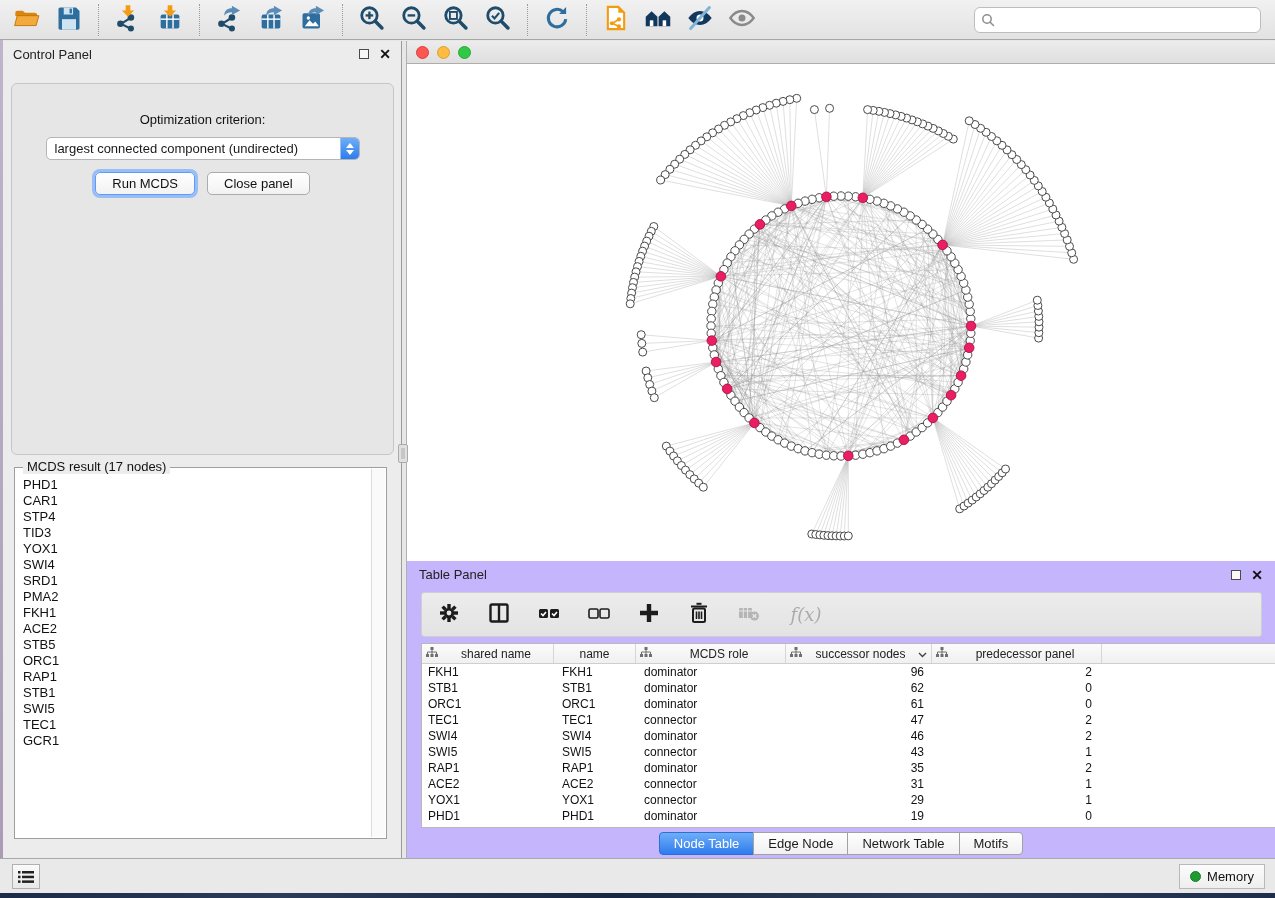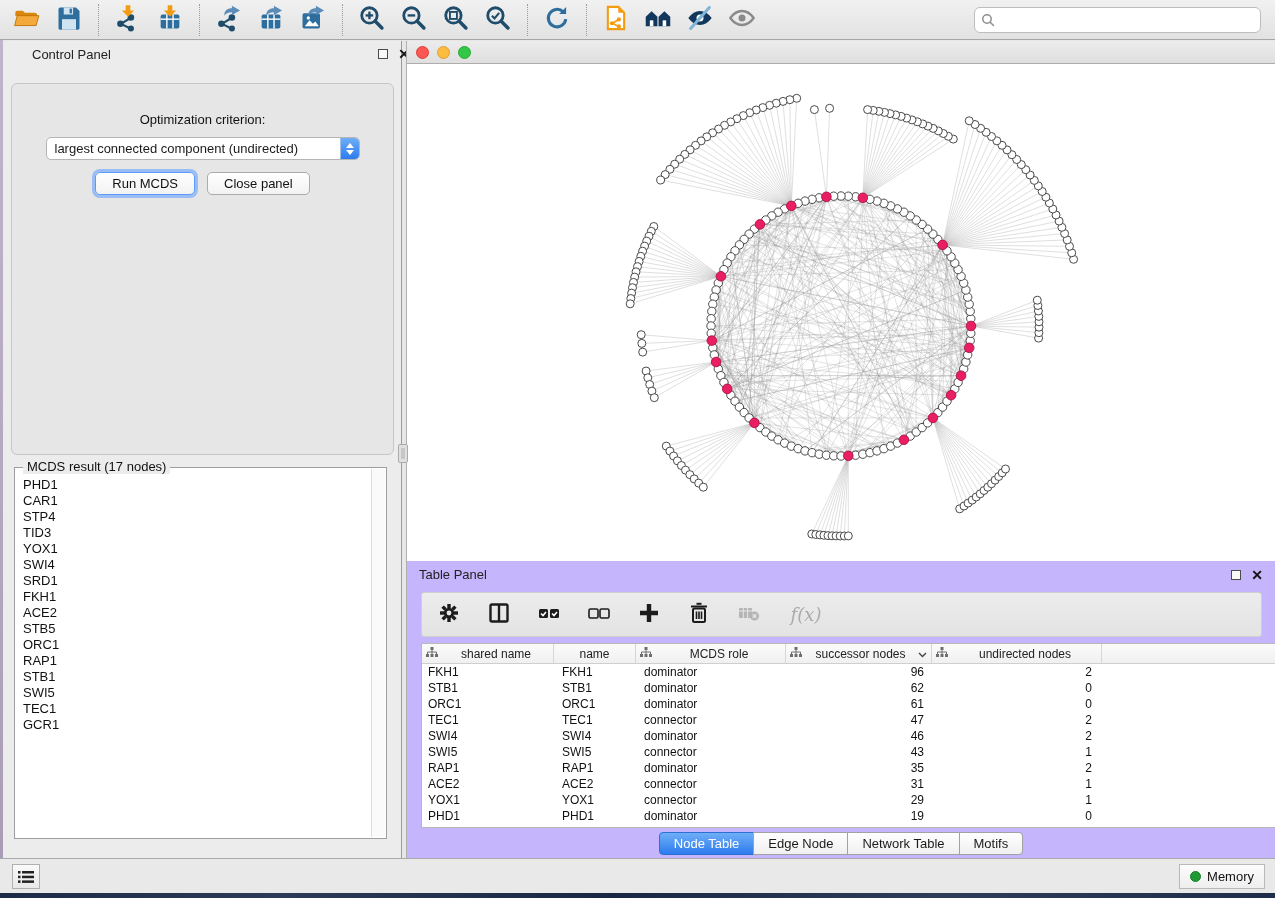--- a/index.html
+++ b/index.html
@@ -25,21 +25,21 @@
   
   .left-strip { position: absolute; left: 0; top: 40px; width: 3px; height: 853px;
                 background: linear-gradient(#C0B4CB, #A99BB5); }
   .desktop-strip { position: absolute; left: 0; top: 893px; width: 1275px; height: 5px;
                    background: linear-gradient(90deg,#1C2B47,#2B3B58 22%,#1A2742 48%,#2E3E5A 74%,#1E2D49); }
 
   
   .control-panel { position: absolute; left: 3px; top: 41px; width: 399px; height: 817px;
                    background: #ECECEC; border-right: 1px solid #9B9B9B; }
   .cp-header { position: absolute; left: 0; top: 0; width: 100%; height: 26px;
-               display: flex; align-items: center; padding: 0 10px; margin-left: 19px; }
+               display: flex; align-items: center; padding: 0 10px; }
   .cp-title { font-size: 13px; color: #222; }
   .hdr-icons { margin-left: auto; display: flex; align-items: center; gap: 10px; }
   .float-icon { width: 10px; height: 10px; border: 1.5px solid #4a4a4a; background: #f8f8f8; }
   .close-icon { font-size: 14px; font-weight: 700; color: #111; line-height: 10px; }
 
   .cp-tabs { position: absolute; left: 0; top: 30px; width: 100%; display: flex; justify-content: center; z-index: 2; }
   .seg { border: 1px solid #A2A2A2; background: linear-gradient(#FFFFFF, #F0F0F0);
          padding: 3px 14px; font-size: 13px; margin-left: -1px; color: #1a1a1a; }
   .seg:first-child { border-radius: 4px 0 0 4px; margin-left: 0; }
   .seg:last-child { border-radius: 0 4px 4px 0; }
@@ -316,20 +316,21 @@
     <div class="mcds-fieldset">
       <span class="mcds-legend">MCDS result (17 nodes)</span>
       <div class="mcds-list">
           <div>PHD1</div>
           <div>CAR1</div>
           <div>STP4</div>
           <div>TID3</div>
           <div>YOX1</div>
           <div>SWI4</div>
           <div>SRD1</div>
+          <div>PMA2</div>
           <div>FKH1</div>
           <div>ACE2</div>
           <div>STB5</div>
           <div>ORC1</div>
           <div>RAP1</div>
           <div>STB1</div>
           <div>SWI5</div>
           <div>TEC1</div>
           <div>GCR1</div>
         </div>
@@ -1241,21 +1242,21 @@
                   <rect x="9" y="7" width="3" height="3"></rect>
                 </g>
                 <g stroke="#6E6E6E" stroke-width="1">
                   <line x1="6" y1="3" x2="6" y2="5"></line>
                   <line x1="1.5" y1="5" x2="10.5" y2="5"></line>
                   <line x1="1.5" y1="5" x2="1.5" y2="7"></line>
                   <line x1="6" y1="5" x2="6" y2="7"></line>
                   <line x1="10.5" y1="5" x2="10.5" y2="7"></line>
                 </g>
               </svg></span>
-            <span class="lbl">undirected nodes</span>
+            <span class="lbl">predecessor panel</span>
           </div>
         </div>
       <div class="nt-body">
           <div class="nt-row">
             <div class="nt-cell" style="width: 132px; padding-left: 6px;">FKH1</div>
             <div class="nt-cell" style="width: 82px; padding-left: 8px;">FKH1</div>
             <div class="nt-cell" style="width: 150px; padding-left: 8px;">dominator</div>
             <div class="nt-cell num" style="width: 146px; padding-right: 8px;">96</div>
             <div class="nt-cell num" style="width: 170px; padding-right: 10px;">2</div>
           </div>

